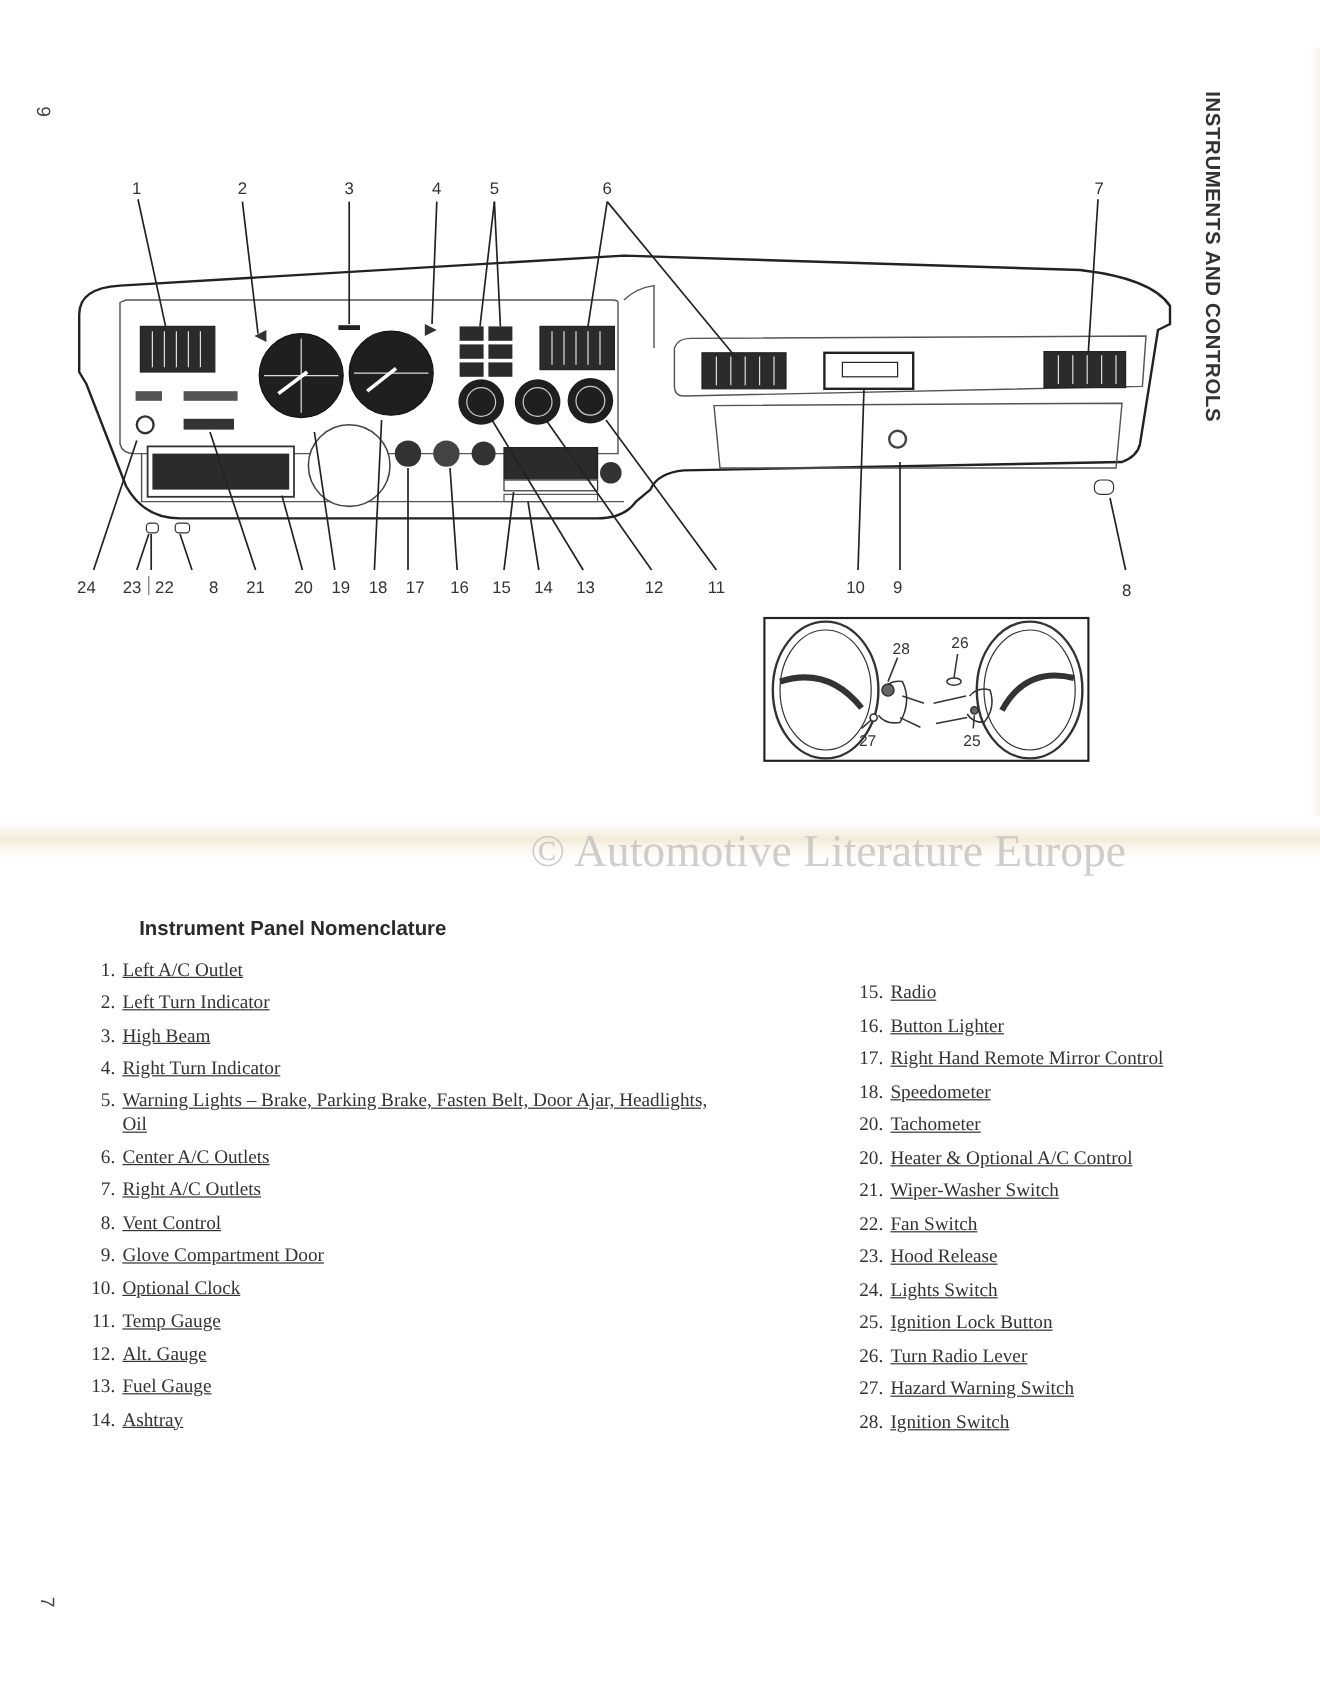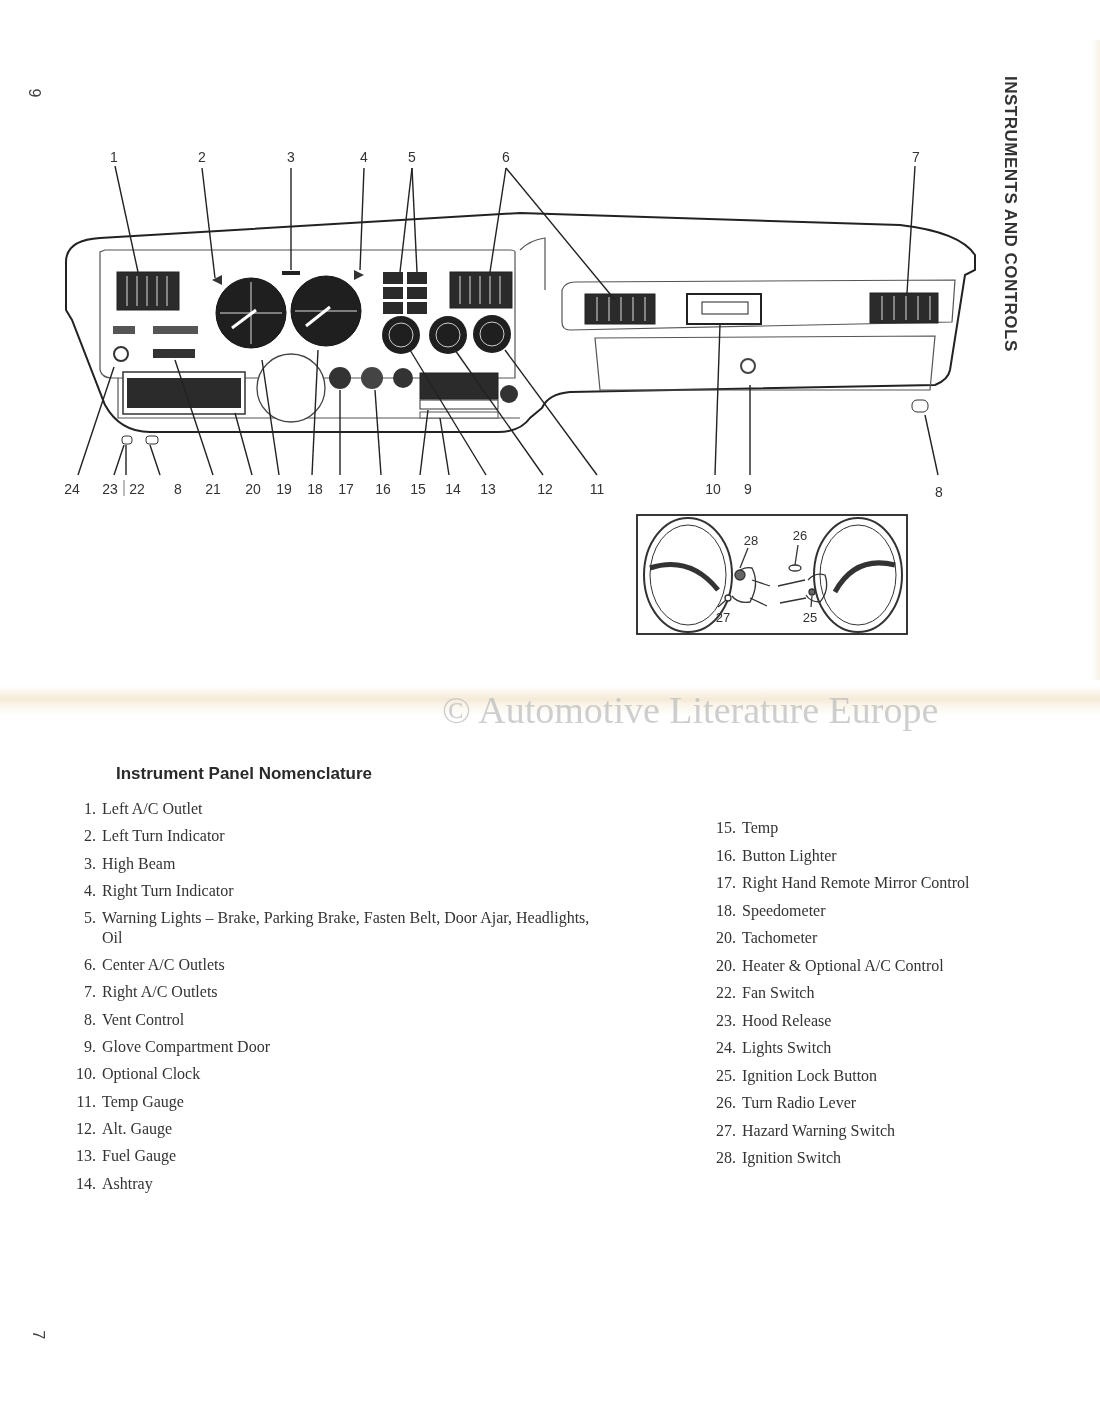--- a/index.html
+++ b/index.html
@@ -43,21 +43,21 @@
     font-family: "Liberation Sans", sans-serif; font-size: 14px; fill: #333;
   }
   .inset-num { font-family: "Liberation Sans", sans-serif; font-size: 13px; fill: #333; }
   .heading {
     position: absolute; left: 116px; top: 764px;
     font-family: "Liberation Sans", sans-serif; font-weight: bold; font-size: 17px; color: #2a2a2a;
   }
   .legend-list { position: absolute; list-style: none; margin: 0; padding: 0; }
   .legend-list li { display: flex; font-size: 16px; line-height: 27.3px; color: #333; }
   .legend-list .num { width: 36px; text-align: right; padding-right: 6px; flex-shrink: 0; }
-  .legend-list .txt { white-space: nowrap; }
+  .legend-list .txt { white-space: nowrap; text-decoration: underline; }
   .legend-list li.wrap .txt { white-space: normal; width: 510px; line-height: 20px; padding-top: 4px; padding-bottom: 3px; }
   #list-left { left: 60px; top: 795px; }
   #list-right { left: 700px; top: 814px; }
   #list-right li { line-height: 27.5px; }
 </style>
 </head>
 <body>
 
 <div class="scan-edge"></div>
 <div class="page-num-top">9</div>
@@ -350,21 +350,21 @@
       <span class="txt">Fuel Gauge</span>
     </li>
     <li>
       <span class="num">14.</span>
       <span class="txt">Ashtray</span>
     </li>
   </ul>
 <ul class="legend-list" id="list-right">
     <li>
       <span class="num">15.</span>
-      <span class="txt">Temp</span>
+      <span class="txt">Radio</span>
     </li>
     <li>
       <span class="num">16.</span>
       <span class="txt">Button Lighter</span>
     </li>
     <li>
       <span class="num">17.</span>
       <span class="txt">Right Hand Remote Mirror Control</span>
     </li>
     <li>
@@ -373,20 +373,24 @@
     </li>
     <li>
       <span class="num">20.</span>
       <span class="txt">Tachometer</span>
     </li>
     <li>
       <span class="num">20.</span>
       <span class="txt">Heater &amp; Optional A/C Control</span>
     </li>
     <li>
+      <span class="num">21.</span>
+      <span class="txt">Wiper-Washer Switch</span>
+    </li>
+    <li>
       <span class="num">22.</span>
       <span class="txt">Fan Switch</span>
     </li>
     <li>
       <span class="num">23.</span>
       <span class="txt">Hood Release</span>
     </li>
     <li>
       <span class="num">24.</span>
       <span class="txt">Lights Switch</span>

